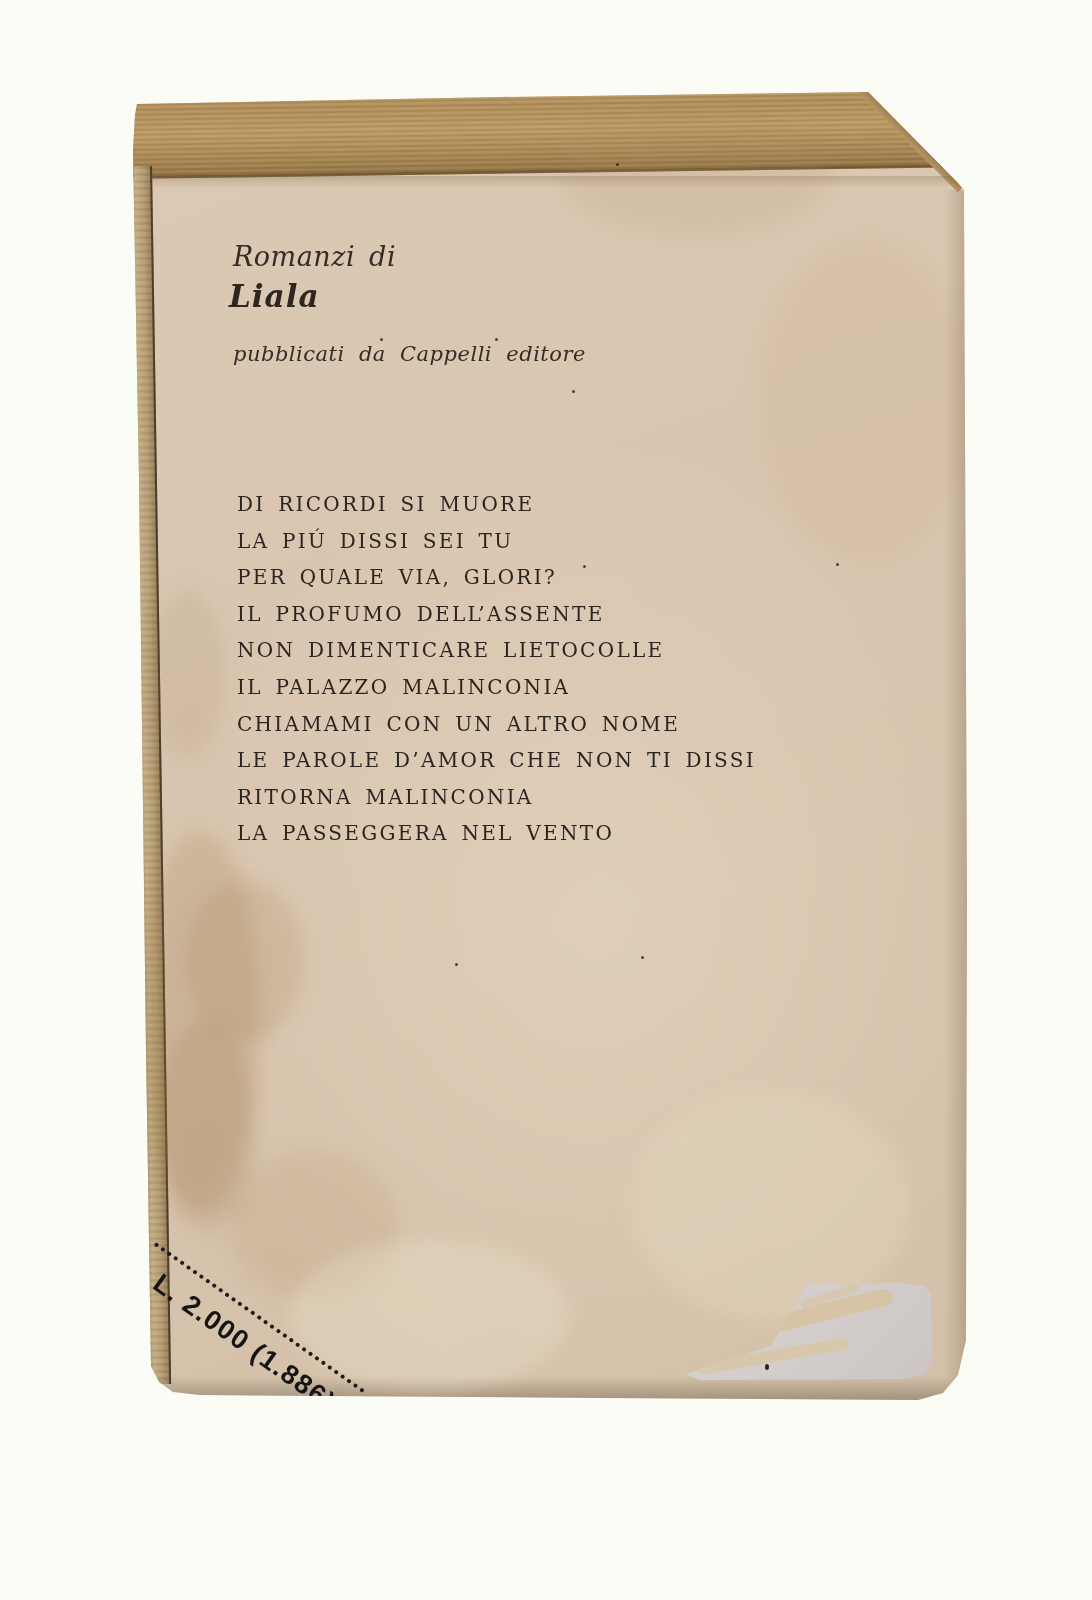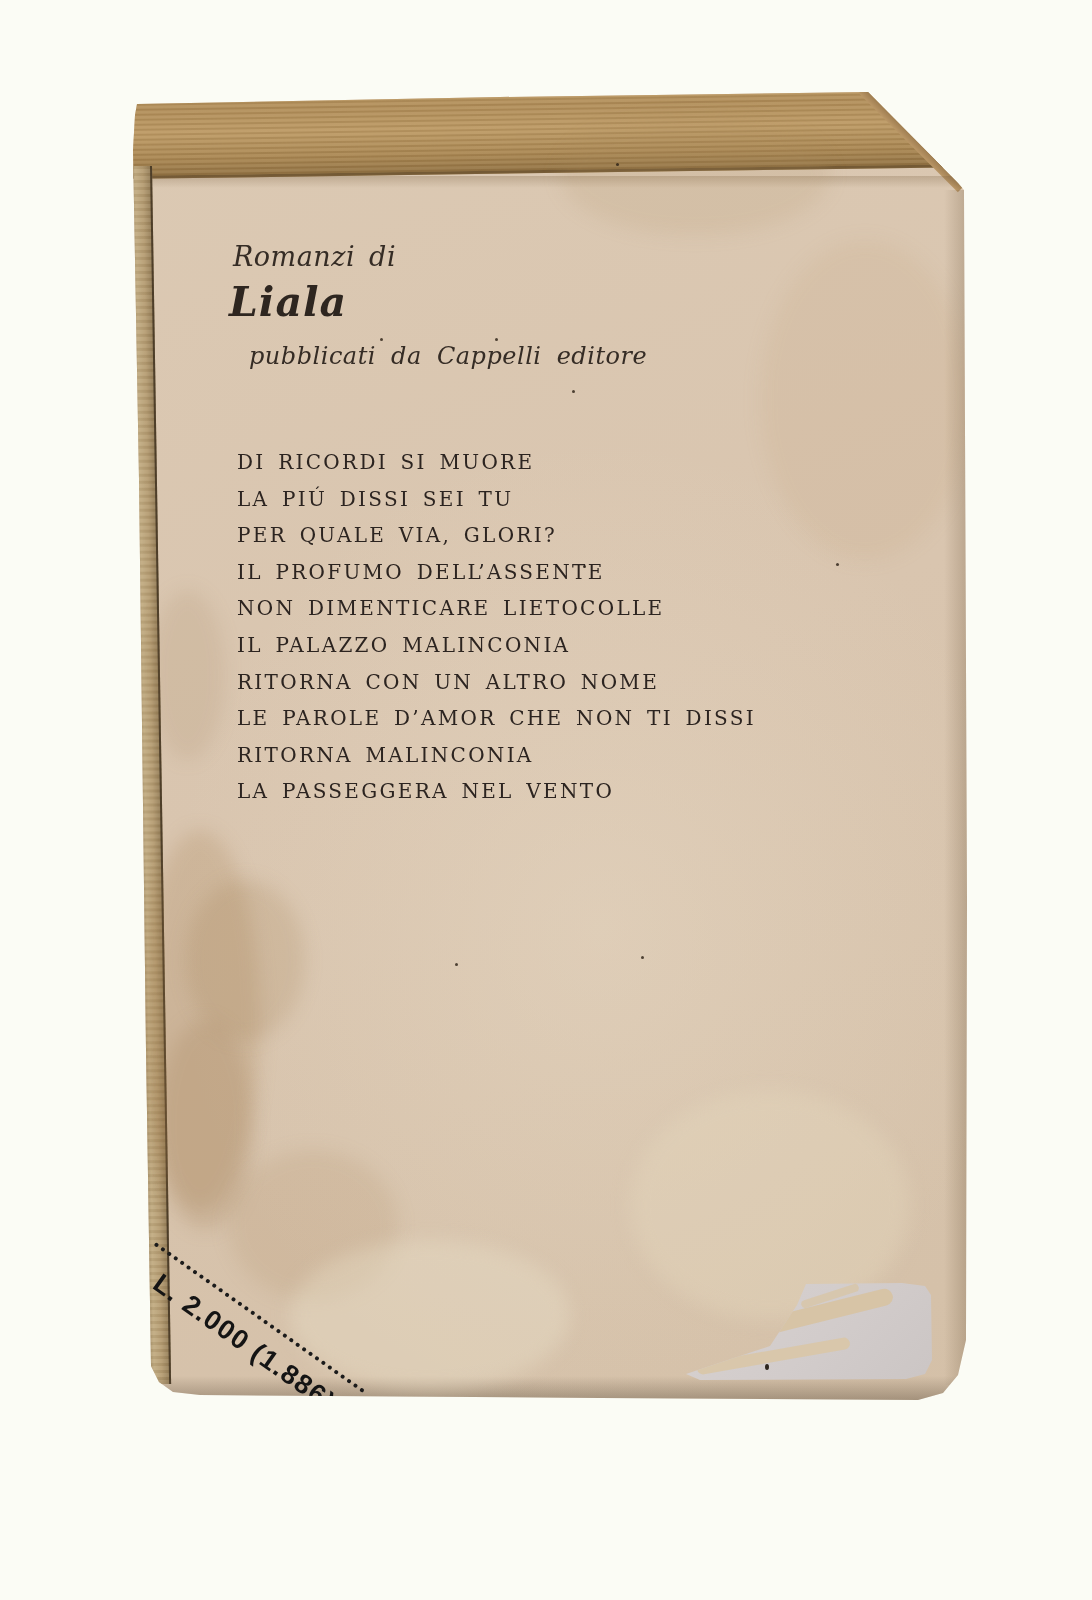--- a/index.html
+++ b/index.html
@@ -80,28 +80,28 @@
   .st9{left:185px;top:880px;width:120px;height:160px;background:rgba(148,110,62,0.16);}
   .speck{position:absolute;width:3px;height:3px;border-radius:50%;background:rgba(45,34,22,0.82);}
 
   
   .h-series{
     position:absolute;left:233px;top:241px;
     font-style:italic;font-size:27px;color:#352c25;letter-spacing:0.5px;word-spacing:5px;
   }
   .h-author{
     position:absolute;left:229px;top:278px;
-    font-style:italic;font-weight:600;font-size:41px;color:#2e2620;letter-spacing:1px;
+    font-style:italic;font-weight:600;font-size:31px;color:#2e2620;letter-spacing:1px;
   }
   .h-publisher{
-    position:absolute;left:249px;top:342px;
-    font-style:italic;font-size:24px;color:#352c25;letter-spacing:0.5px;word-spacing:7px;
+    position:absolute;left:233px;top:342px;
+    font-style:italic;font-size:21px;color:#352c25;letter-spacing:0.5px;word-spacing:7px;
   }
   .title-list{
-    position:absolute;left:237px;top:444px;width:520px;
+    position:absolute;left:237px;top:486px;width:520px;
     font-size:20px;line-height:36.6px;color:#2c2420;
     letter-spacing:2.3px;word-spacing:4px;white-space:nowrap;
   }
   .title-line{height:36.6px;}
 
   
   .price-dotted{
     position:absolute;left:156px;top:1242px;width:256px;height:0;
     border-top:4px dotted #1b1b1b;
     transform:rotate(35.3deg);transform-origin:0 0;
@@ -173,21 +173,21 @@
     <div class="h-author">Liala</div>
     <div class="h-publisher">pubblicati da Cappelli editore</div>
 
     <div class="title-list">
         <div class="title-line">DI RICORDI SI MUORE</div>
         <div class="title-line">LA PIÚ DISSI SEI TU</div>
         <div class="title-line">PER QUALE VIA, GLORI?</div>
         <div class="title-line">IL PROFUMO DELL’ASSENTE</div>
         <div class="title-line">NON DIMENTICARE LIETOCOLLE</div>
         <div class="title-line">IL PALAZZO MALINCONIA</div>
-        <div class="title-line">RITORNA CON UN ALTRO NOME</div>
+        <div class="title-line">CHIAMAMI CON UN ALTRO NOME</div>
         <div class="title-line">LE PAROLE D’AMOR CHE NON TI DISSI</div>
         <div class="title-line">RITORNA MALINCONIA</div>
         <div class="title-line">LA PASSEGGERA NEL VENTO</div>
       </div>
 
     <div class="price-dotted"></div>
     <div class="price-text">L. 2.000 (1.886)</div>
 
     <div class="sticker">
       <div class="tear1"></div>

